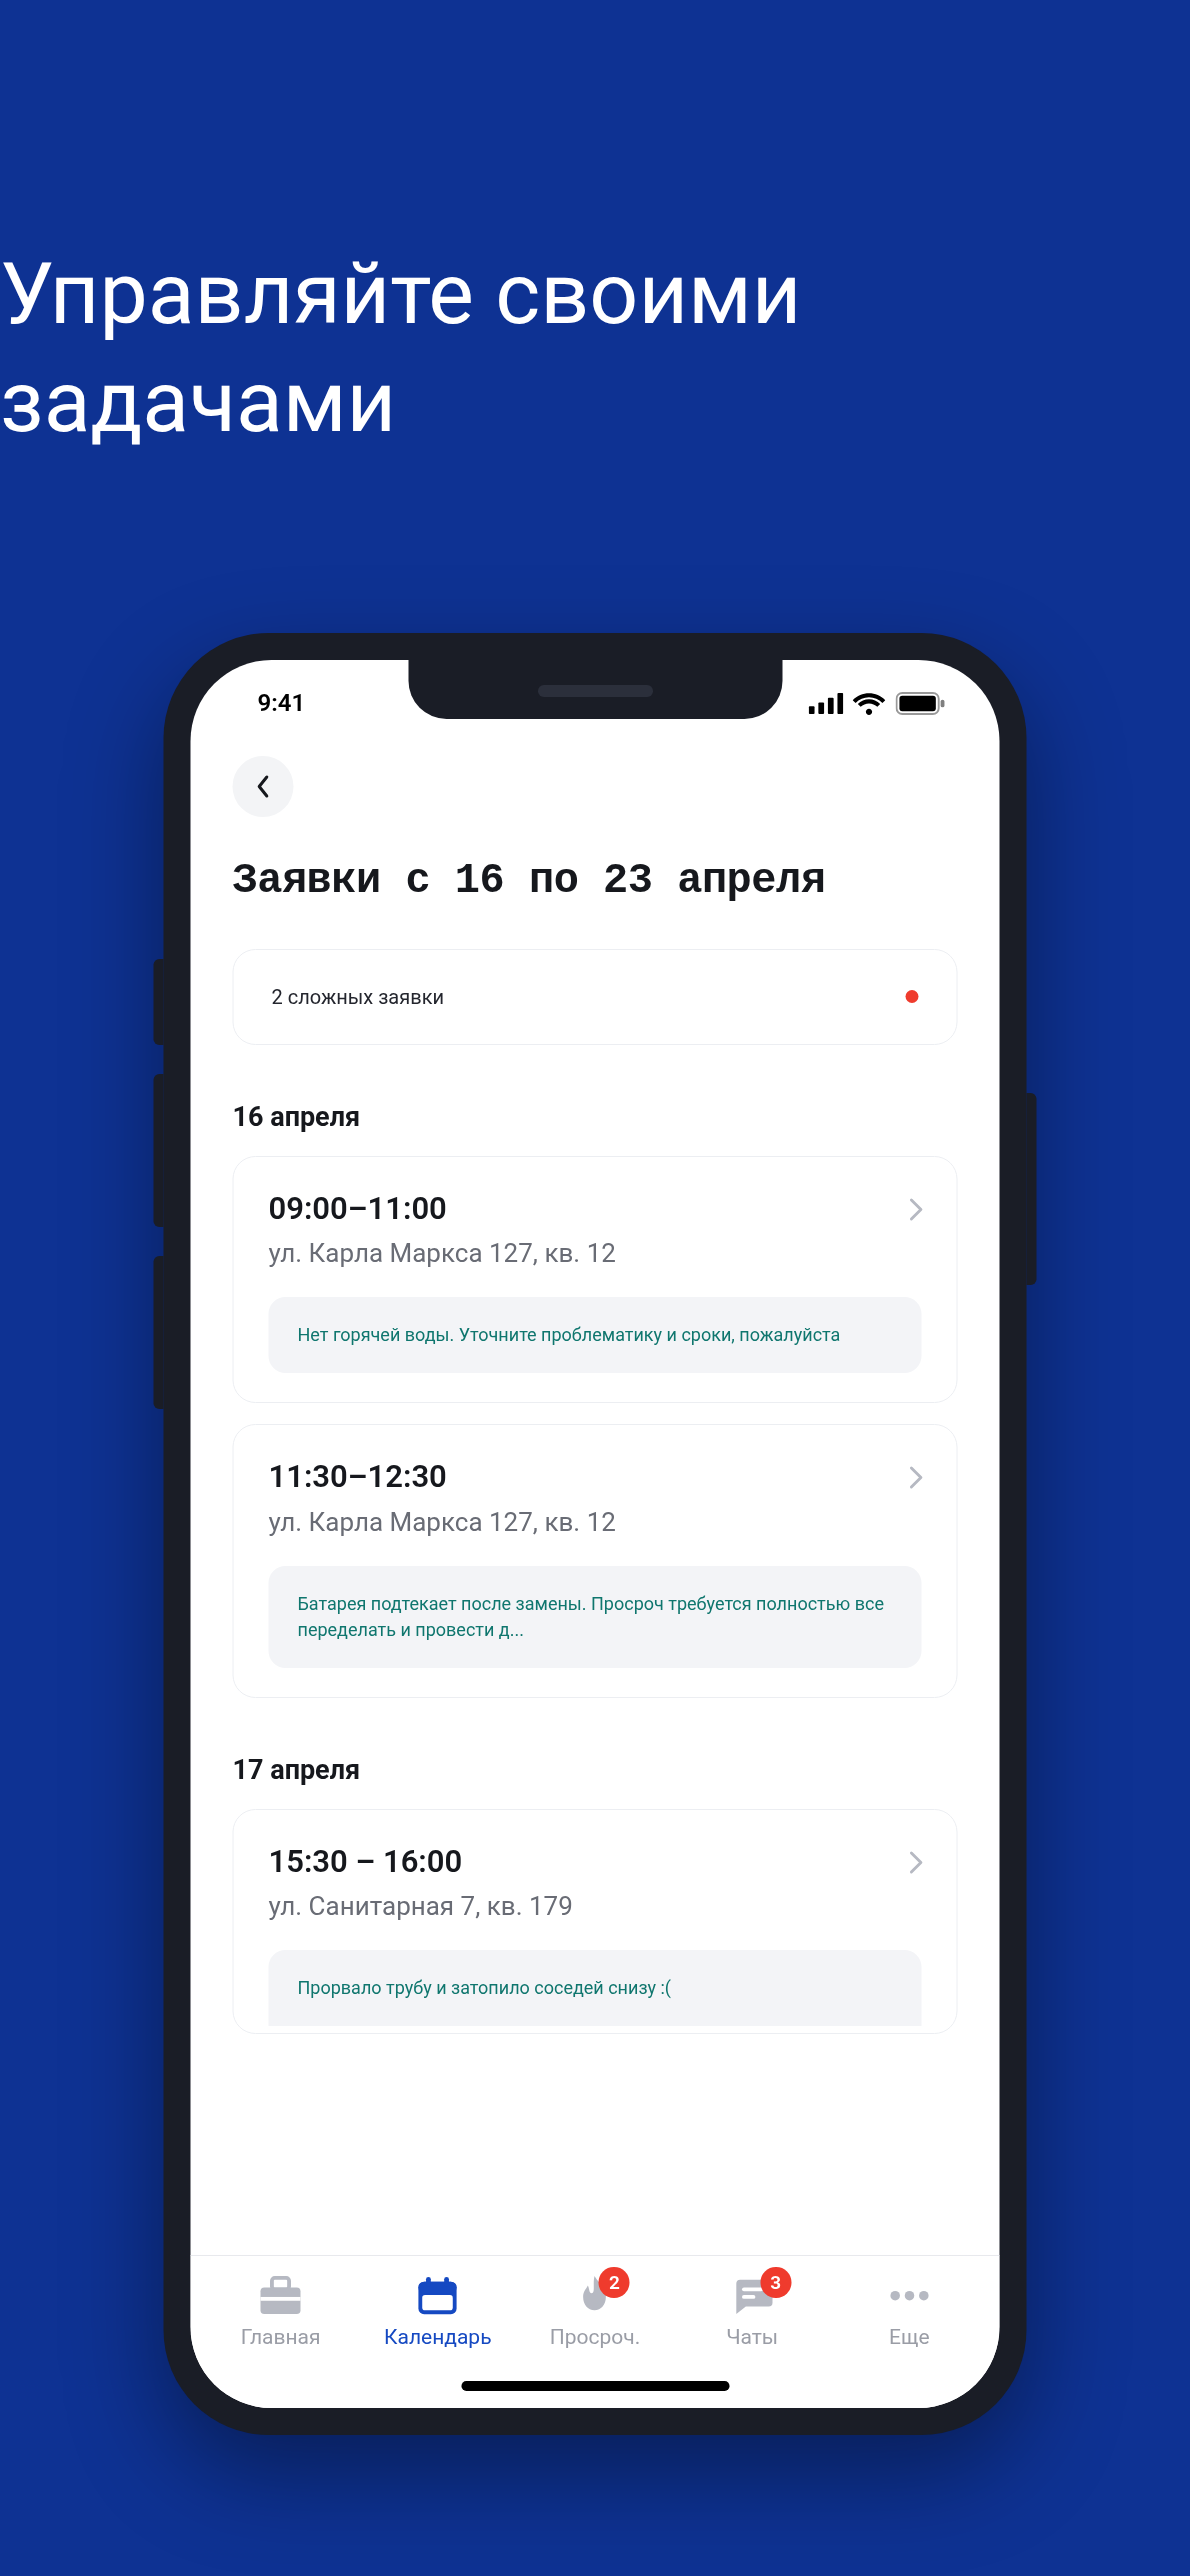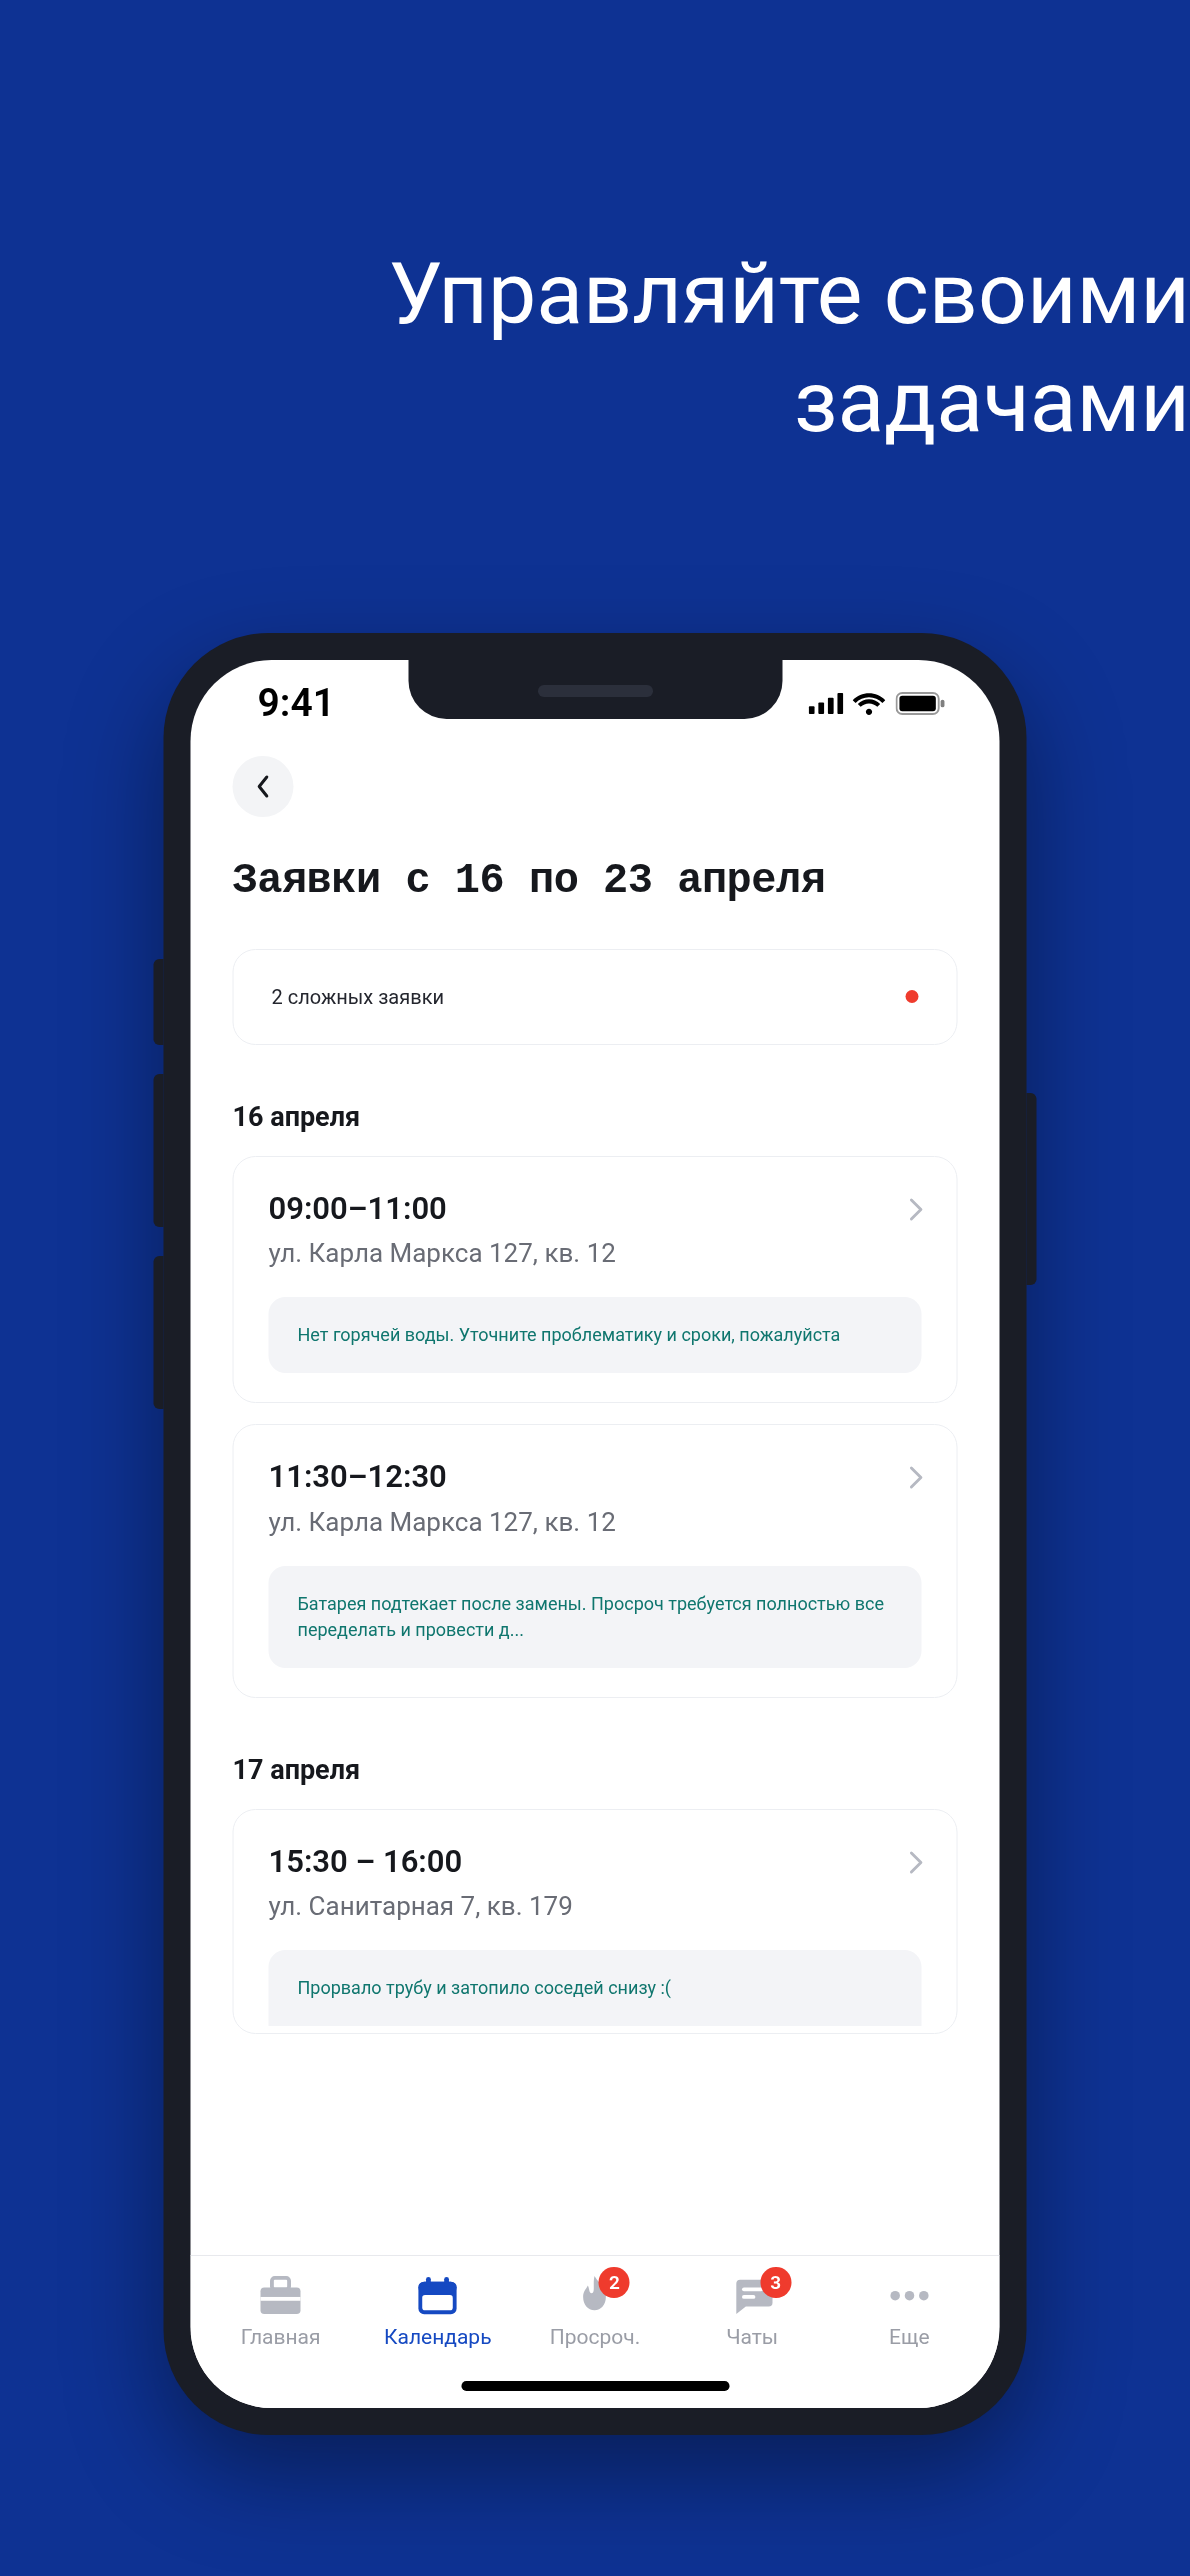--- a/index.html
+++ b/index.html
@@ -8,21 +8,21 @@
     font-family: -apple-system, BlinkMacSystemFont, "Segoe UI", Roboto, Helvetica, Arial, sans-serif;
     width: 1190px;
     height: 2576px;
     overflow: hidden;
     position: relative;
   }
   .promo-title {
     color: #ffffff;
     font-size: 86px;
     font-weight: 400;
-    text-align: right;
+    text-align: left;
     line-height: 1.25;
     padding-top: 240px;
   }
   
   .device {
     position: absolute;
     left: 50%;
     transform: translateX(-50%);
     top: 633px;
     width: 863px;
@@ -92,21 +92,21 @@
     background:#2b2f3b;
     border-radius:5.8px;
   }
   
   .status-bar {
     height: 86px;
     display: flex;
     justify-content: space-between;
     align-items: center;
     padding: 0 54px 0 67px;
-    font-size: 39px;
+    font-size: 24px;
     font-weight: 600;
     color: #000;
     position: relative;
     z-index: 10;
   }
   .status-icons { display:flex; align-items:center; gap:9.6px; }
   .status-icons svg { display:block; }
   
   .app-header {
     padding: 9.6px 42px 0 42px;

